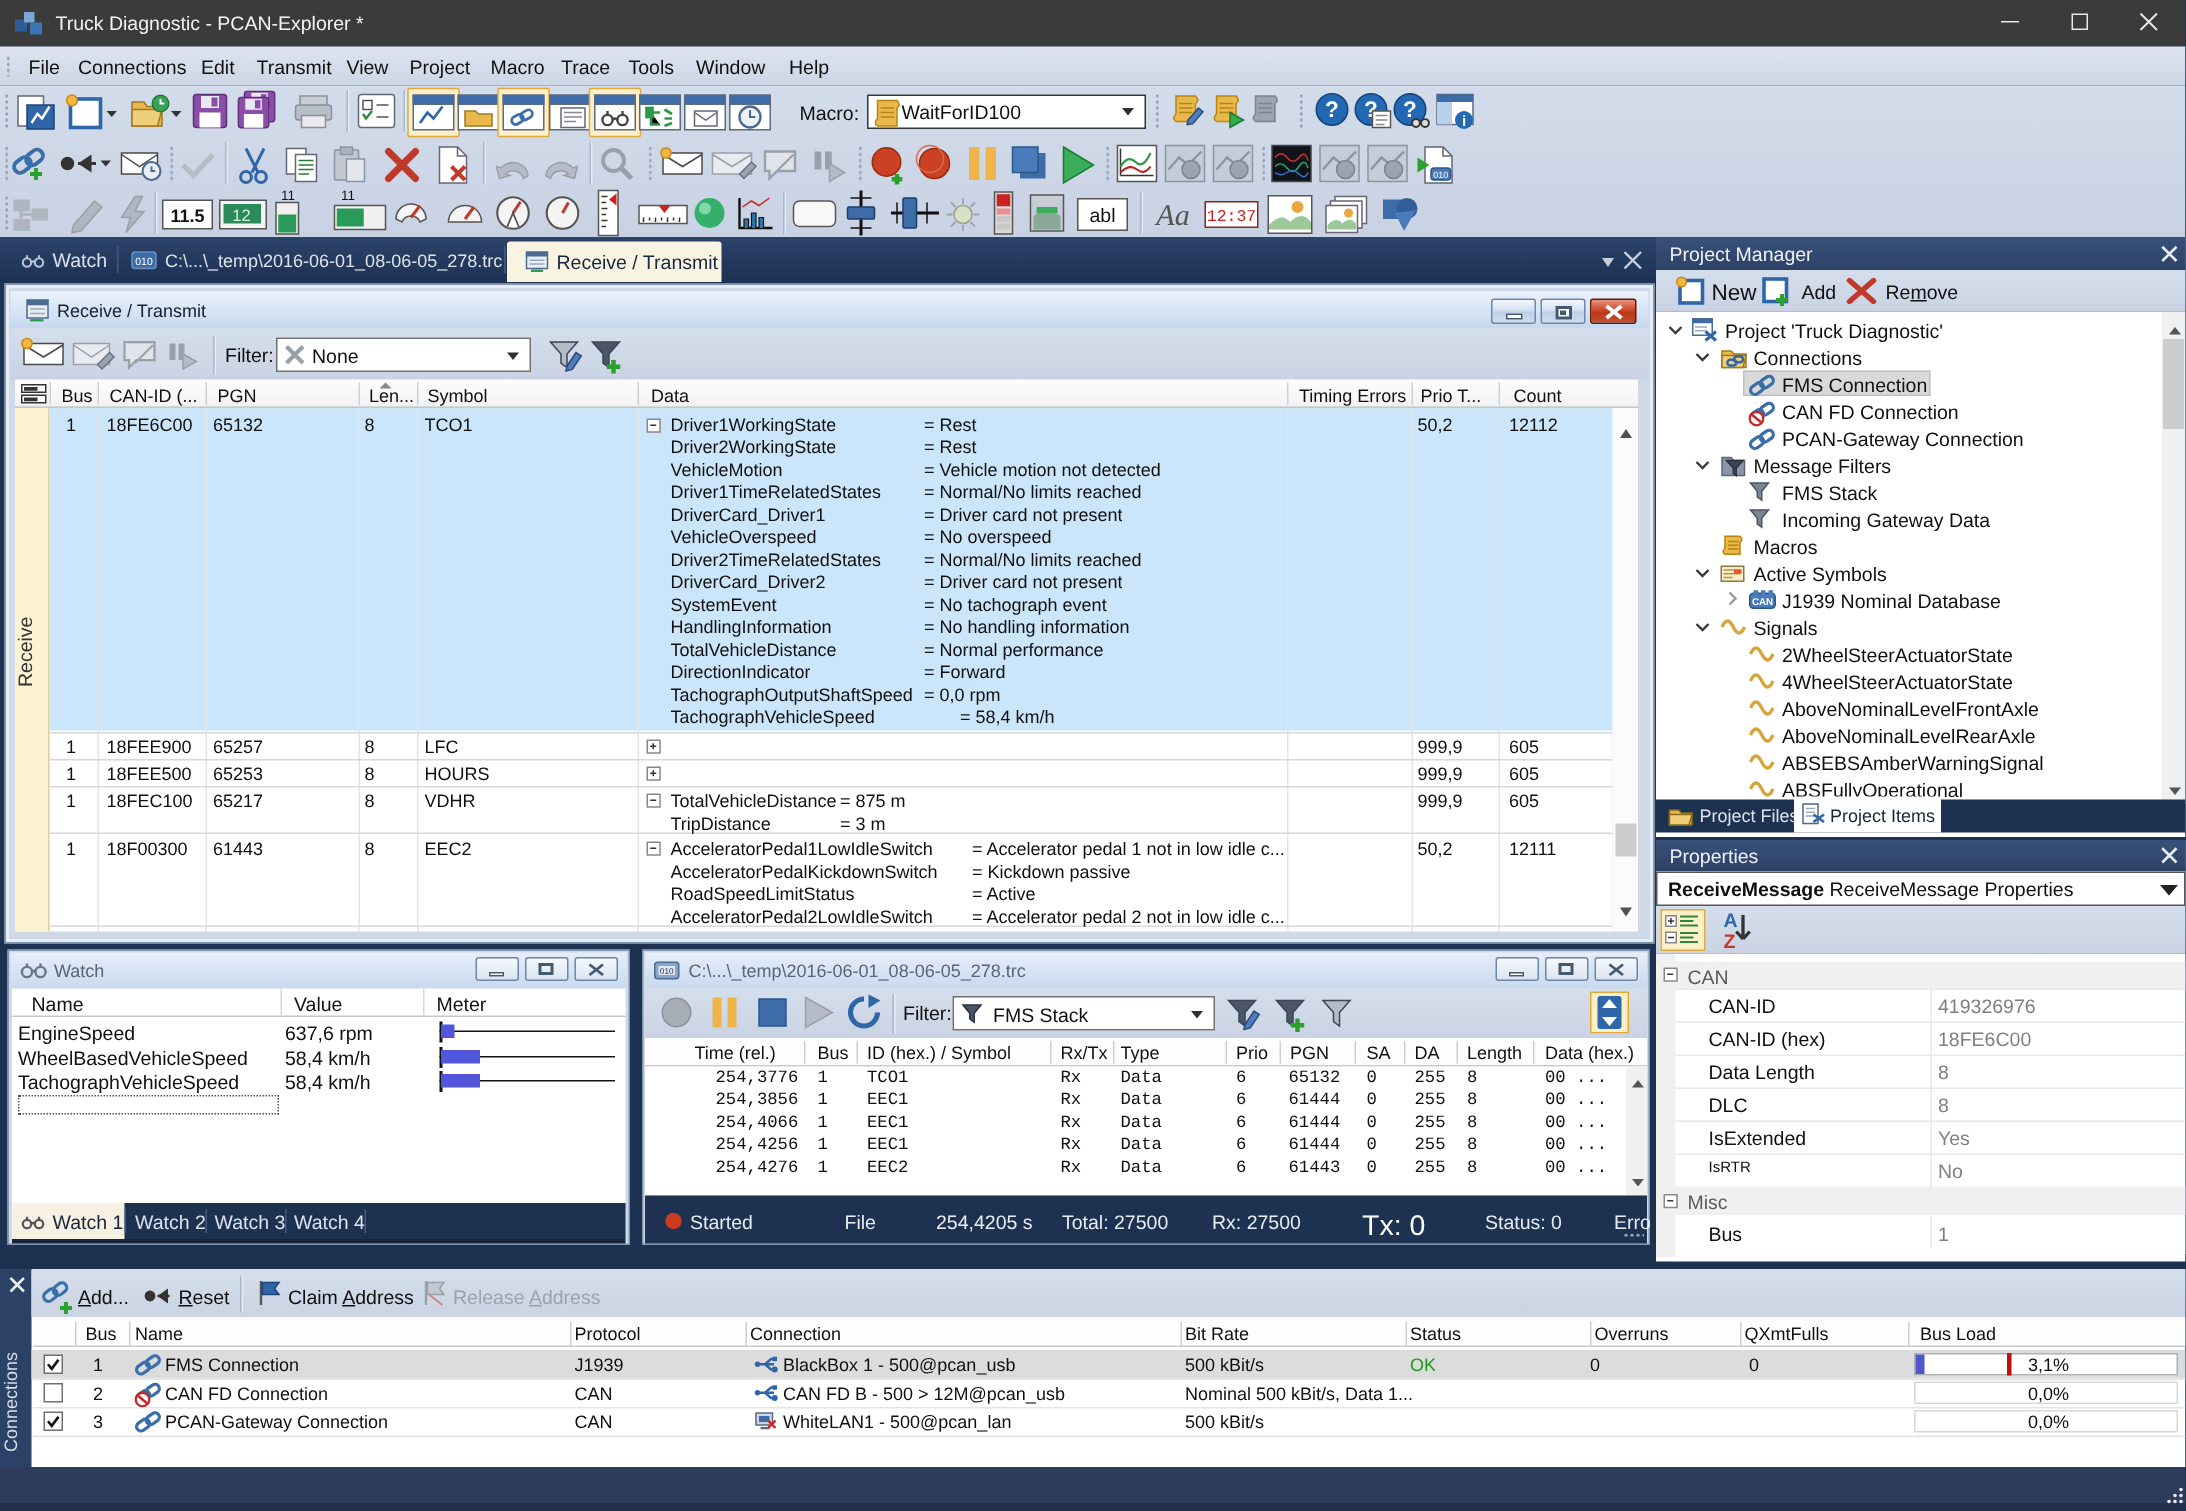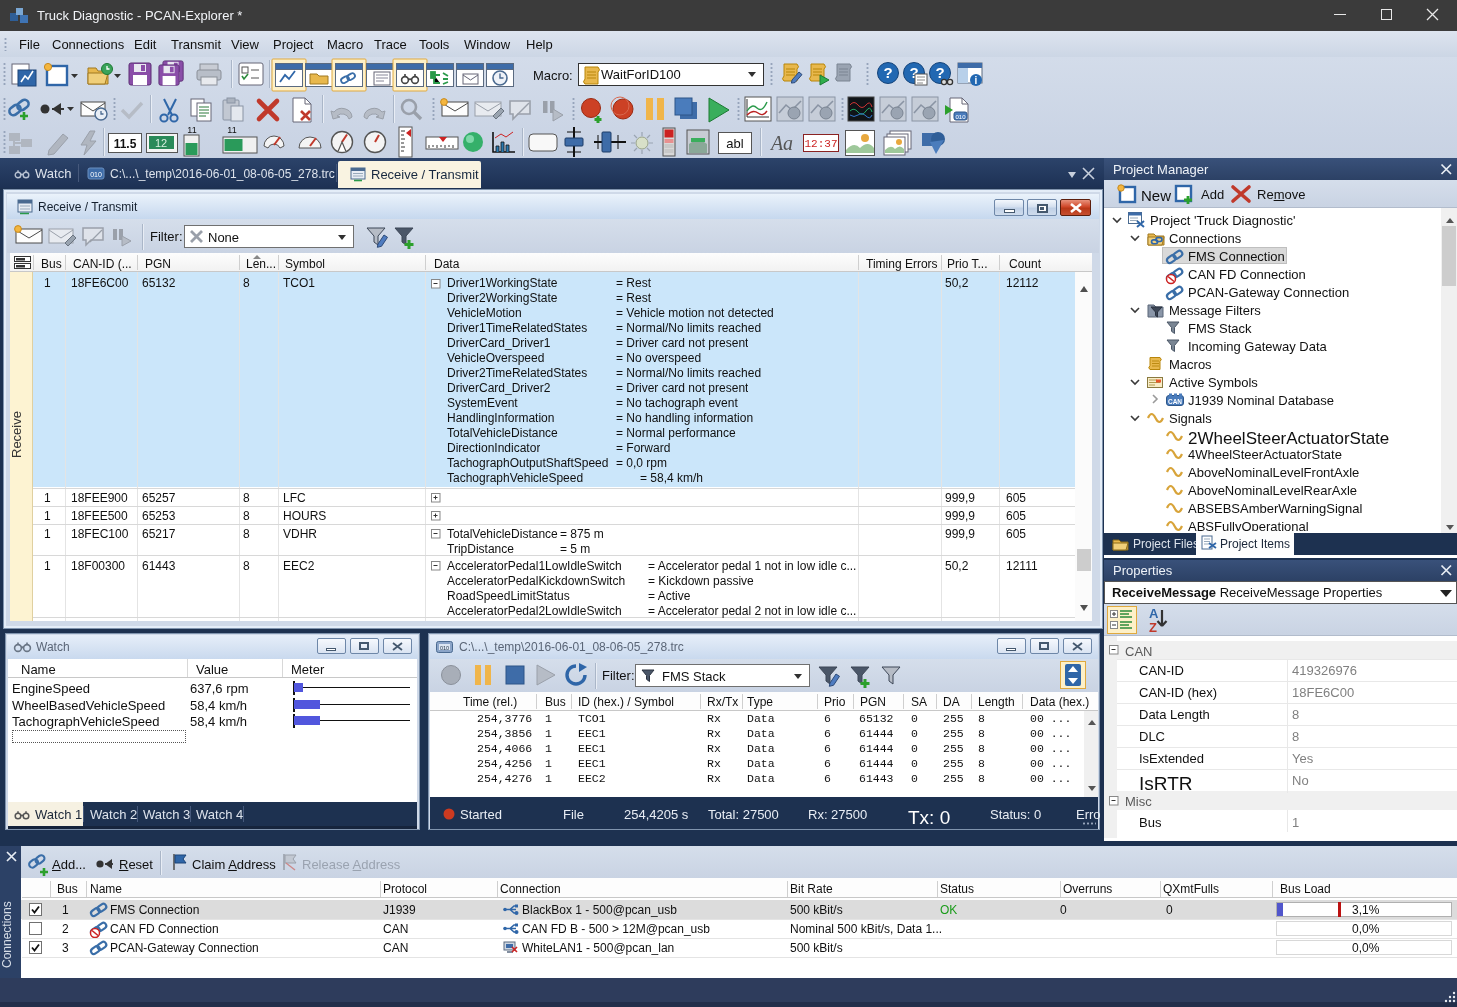--- a/index.html
+++ b/index.html
@@ -679,21 +679,21 @@
 <div class="cell" style="left:283px;top:527px;font-size:12px">VDHR</div>
 <div class="cell" style="left:945px;top:527px;font-size:12px">999,9</div>
 <div class="cell" style="left:1006px;top:527px;font-size:12px">605</div>
 <svg class="a" style="left:431px;top:529px" width="10" height="10">
     <rect x="0.5" y="0.5" width="8.5" height="8.5" fill="#fff" stroke="#888"></rect>
     <path d="M2.5 4.5 h4" stroke="#333"></path>
   </svg>
 <div class="cell" style="left:447px;top:527px;font-size:12px">TotalVehicleDistance</div>
 <div class="cell" style="left:560px;top:527px;font-size:12px">= 875 m</div>
 <div class="cell" style="left:447px;top:542px;font-size:12px">TripDistance</div>
-<div class="cell" style="left:560px;top:542px;font-size:12px">= 5 m</div>
+<div class="cell" style="left:560px;top:542px;font-size:12px">= 3 m</div>
 <div class="cell" style="left:44px;top:559px;font-size:12px">1</div>
 <div class="cell" style="left:71px;top:559px;font-size:12px">18F00300</div>
 <div class="cell" style="left:142px;top:559px;font-size:12px">61443</div>
 <div class="cell" style="left:243px;top:559px;font-size:12px">8</div>
 <div class="cell" style="left:283px;top:559px;font-size:12px">EEC2</div>
 <div class="cell" style="left:945px;top:559px;font-size:12px">50,2</div>
 <div class="cell" style="left:1006px;top:559px;font-size:12px">12111</div>
 <svg class="a" style="left:431px;top:561px" width="10" height="10">
     <rect x="0.5" y="0.5" width="8.5" height="8.5" fill="#fff" stroke="#888"></rect>
     <path d="M2.5 4.5 h4" stroke="#333"></path>
@@ -1033,21 +1033,21 @@
 <svg class="a" style="left:1130px;top:413px" width="10" height="10">
     <path d="M1 3 l4 4 l4 -4" fill="none" stroke="#3a3a3a" stroke-width="1.6"></path>
   </svg>
 <svg class="a" style="left:1147px;top:412px" width="17" height="12">
     <path d="M1 6 q3.5 -8 7.5 0 t7.5 0" fill="none" stroke="#d8a43a" stroke-width="2.2"></path>
   </svg>
 <div class="a" style="left:1169px;top:411px;font-size:13px;white-space:nowrap">Signals</div>
 <svg class="a" style="left:1166px;top:430px" width="17" height="12">
     <path d="M1 6 q3.5 -8 7.5 0 t7.5 0" fill="none" stroke="#d8a43a" stroke-width="2.2"></path>
   </svg>
-<div class="a" style="left:1188px;top:429px;font-size:17px;white-space:nowrap">2WheelSteerActuatorState</div>
+<div class="a" style="left:1188px;top:429px;font-size:13px;white-space:nowrap">2WheelSteerActuatorState</div>
 <svg class="a" style="left:1166px;top:448px" width="17" height="12">
     <path d="M1 6 q3.5 -8 7.5 0 t7.5 0" fill="none" stroke="#d8a43a" stroke-width="2.2"></path>
   </svg>
 <div class="a" style="left:1188px;top:447px;font-size:13px;white-space:nowrap">4WheelSteerActuatorState</div>
 <svg class="a" style="left:1166px;top:466px" width="17" height="12">
     <path d="M1 6 q3.5 -8 7.5 0 t7.5 0" fill="none" stroke="#d8a43a" stroke-width="2.2"></path>
   </svg>
 <div class="a" style="left:1188px;top:465px;font-size:13px;white-space:nowrap">AboveNominalLevelFrontAxle</div>
 <svg class="a" style="left:1166px;top:484px" width="17" height="12">
     <path d="M1 6 q3.5 -8 7.5 0 t7.5 0" fill="none" stroke="#d8a43a" stroke-width="2.2"></path>
@@ -1121,21 +1121,21 @@
 <div class="hline" style="left:1117px;top:681px;width:340px;background:#e8e8e8"></div>
 <div class="cell" style="left:1139px;top:707px;font-size:13px">Data Length</div>
 <div class="cell" style="left:1292px;top:707px;font-size:13px;color:#808080">8</div>
 <div class="hline" style="left:1117px;top:703px;width:340px;background:#e8e8e8"></div>
 <div class="cell" style="left:1139px;top:729px;font-size:13px">DLC</div>
 <div class="cell" style="left:1292px;top:729px;font-size:13px;color:#808080">8</div>
 <div class="hline" style="left:1117px;top:725px;width:340px;background:#e8e8e8"></div>
 <div class="cell" style="left:1139px;top:751px;font-size:13px">IsExtended</div>
 <div class="cell" style="left:1292px;top:751px;font-size:13px;color:#808080">Yes</div>
 <div class="hline" style="left:1117px;top:747px;width:340px;background:#e8e8e8"></div>
-<div class="cell" style="left:1139px;top:773px;font-size:19px">IsRTR</div>
+<div class="cell" style="left:1139px;top:773px;font-size:10px">IsRTR</div>
 <div class="cell" style="left:1292px;top:773px;font-size:13px;color:#808080">No</div>
 <div class="hline" style="left:1117px;top:769px;width:340px;background:#e8e8e8"></div>
 <div class="a" style="left:1104px;top:791px;width:353px;height:19px;background:#f0f0f0"></div>
 <svg class="a" style="left:1109px;top:796px" width="10" height="10">
     <rect x="0.5" y="0.5" width="8.5" height="8.5" fill="#fff" stroke="#888"></rect>
     <path d="M2.5 4.5 h4" stroke="#333"></path>
   </svg>
 <div class="a" style="left:1125px;top:794px;font-size:13px;color:#5a5a5a">Misc</div>
 <div class="cell" style="left:1139px;top:815px;font-size:13px">Bus</div>
 <div class="cell" style="left:1292px;top:815px;font-size:13px;color:#808080">1</div>

